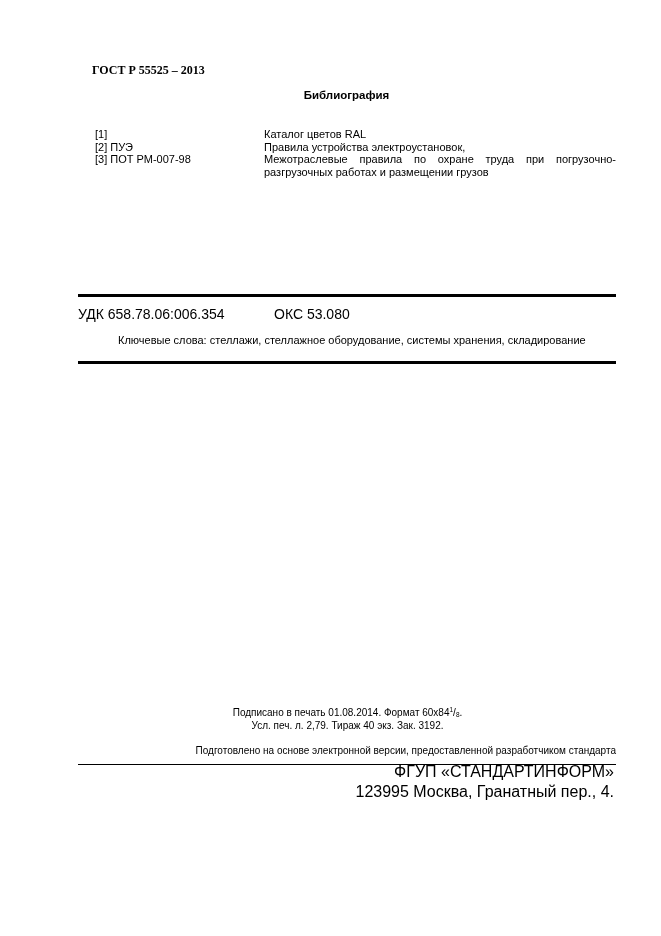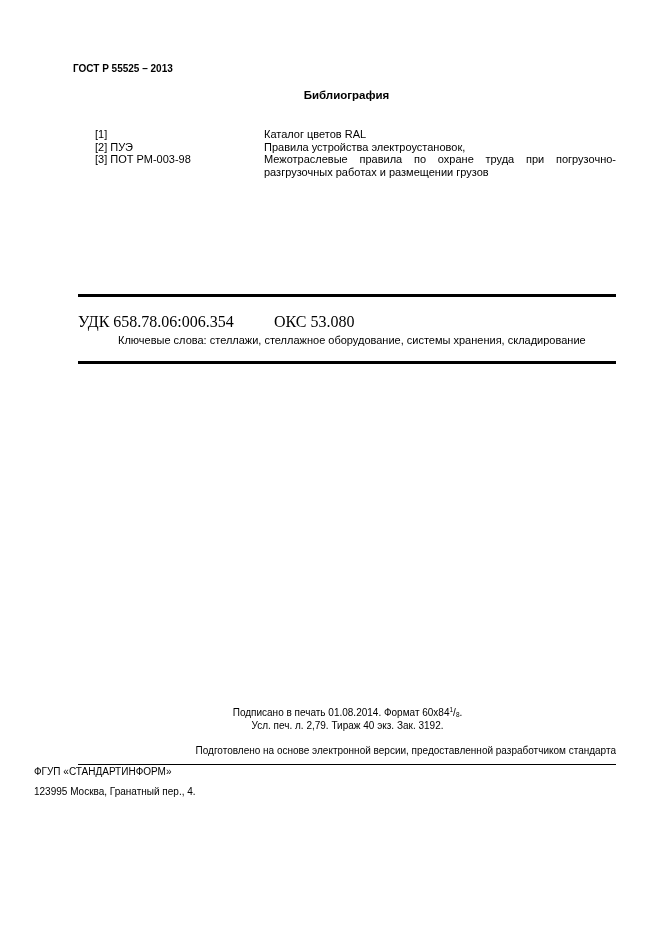--- a/index.html
+++ b/index.html
@@ -10,24 +10,25 @@
     body {
       width: 661px;
       height: 936px;
       position: relative;
       overflow: hidden;
       font-family: "Liberation Sans", sans-serif;
       color: #000000;
     }
     .abs { position: absolute; }
     .doc-header {
-      left: 73px; top: 63px;
-      font-size: 10px;
+      left: 92px; top: 63px;
+      font-size: 12px;
       font-weight: bold;
       letter-spacing: 0px;
+      font-family: Liberation Serif, serif;
     }
     .section-title {
       left: 0; width: 661px;
       top: 89px;
       text-align: center;
       font-size: 11.5px;
       font-weight: bold;
       padding-left: 32px;
       box-sizing: border-box;
     }
@@ -53,24 +54,23 @@
       left: 78px; width: 538px;
       height: 3px;
       background: #000;
     }
     .rule-thin {
       left: 78px; width: 538px;
       height: 1px;
       background: #000;
     }
     .classif {
-      left: 78px; top: 313px;
-      font-size: 16px;
+      left: 78px; top: 306px;
+      font-size: 14px;
       display: flex;
-      font-family: Liberation Serif, serif;
     }
     .classif .udk { width: 196px; }
     .keywords {
       left: 78px; top: 334px;
       font-size: 11px;
       margin-left: 40px;
     }
     .imprint {
       left: 0; width: 661px;
       text-align: center;
@@ -85,22 +85,22 @@
     .prepared {
       left: 78px; width: 538px;
       top: 745px;
       text-align: right;
       font-size: 10px;
       padding-left: 18px;
       box-sizing: border-box;
     }
     .publisher {
       left: 0; width: 614px;
-      text-align: left;
-      font-size: 10px;
+      text-align: right;
+      font-size: 16px;
       line-height: 12.5px;
       padding-left: 34px;
       box-sizing: border-box;
     }
     .contact-row span.gap { display: inline-block; width: 44px; }
   </style>
 </head>
 <body>
 
 <div class="abs doc-header">ГОСТ Р 55525 – 2013</div>
@@ -114,21 +114,21 @@
       <div>Каталог цветов RAL</div>
     </div>
   </div>
   <div class="bib-row">
     <div class="bib-ref">[2] ПУЭ</div>
     <div class="bib-text">
       <div>Правила устройства электроустановок,</div>
     </div>
   </div>
   <div class="bib-row">
-    <div class="bib-ref">[3] ПОТ РМ-003-98</div>
+    <div class="bib-ref">[3] ПОТ РМ-007-98</div>
     <div class="bib-text">Межотраслевые правила по охране труда при погрузочно-разгрузочных работах и размещении грузов</div>
   </div>
 </div>
 
 <div class="abs rule-thick" style="top:294px;"></div>
 
 <div class="abs classif">
   <span class="udk">УДК 658.78.06:006.354</span>
   <span class="oks">ОКС 53.080</span>
 </div>

